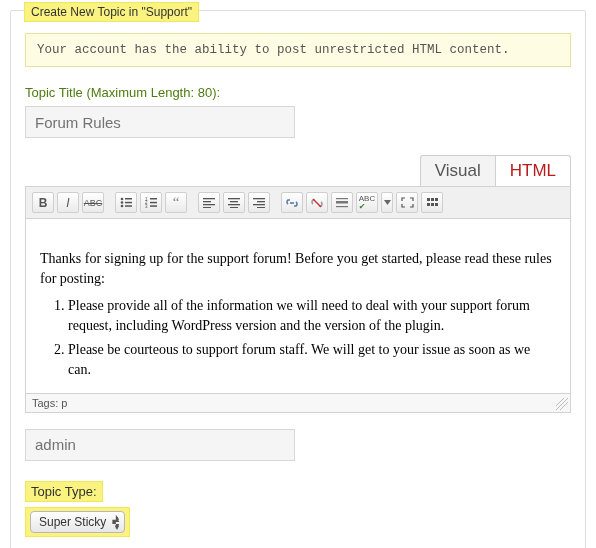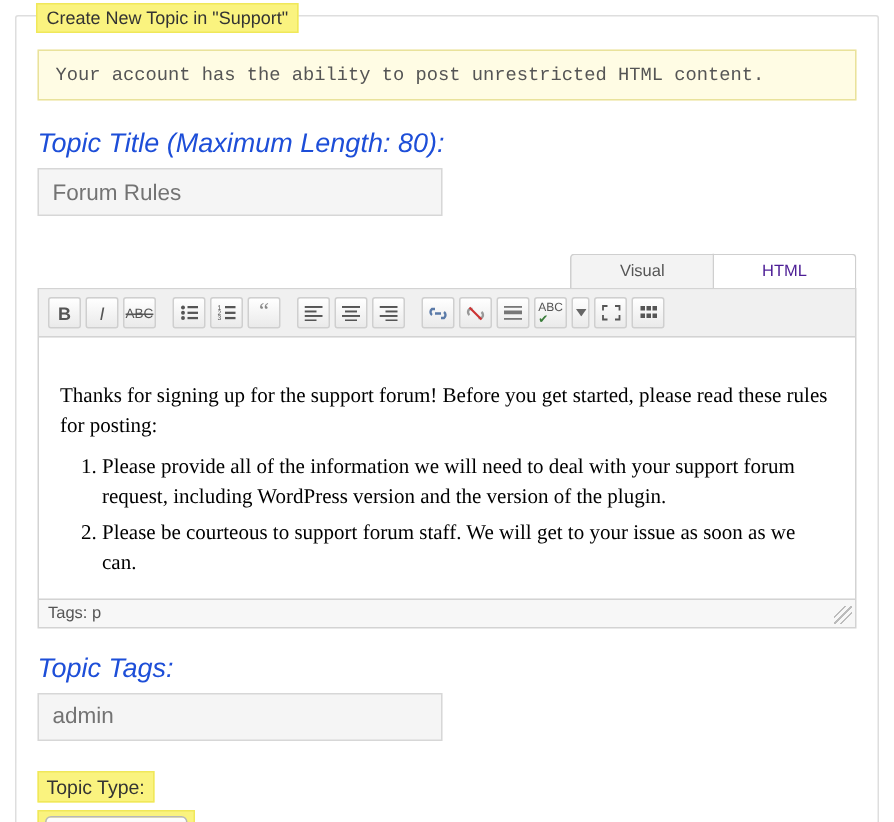--- a/index.html
+++ b/index.html
@@ -36,24 +36,23 @@
   .notice {
     background: #fffce4;
     border: 1px solid #e9e29b;
     padding: 9px 11px;
     margin: 10px 0 18px 0;
     color: #555;
     font-size: 12.5px;
     font-family: Liberation Mono, monospace;
   }
   .field-label {
-    font-size: 18px;
-    color: #1d4ed8;
+    font-size: 13px;
+    color: #4d7c0f;
     margin-bottom: 6px;
-    font-style: italic;
   }
   .text-input {
     width: 270px;
     height: 32px;
     border: 1px solid #d7d7d7;
     background: #f5f5f5;
     padding: 0 9px;
     font-size: 15px;
     color: #737373;
     outline: none;
@@ -68,33 +67,33 @@
   }
   .tabs {
     position: absolute;
     right: 0;
     bottom: 0;
     display: flex;
   }
   .tab {
     border: 1px solid #cfcfcf;
     border-bottom: none;
-    padding: 5px 32px;
-    font-size: 11px;
+    padding: 5px 14px;
+    font-size: 17px;
     cursor: pointer;
     user-select: none;
   }
   .tab-active {
     background: #f3f3f3;
     color: #555;
     border-top-left-radius: 3px;
   }
   .tab-inactive {
     background: #fff;
-    color: #4c1d95;
+    color: #b91c1c;
     border-left: none;
     border-top-right-radius: 3px;
   }
 
   
   .editor-wrap {
     border: 1px solid #d3d3d3;
     background: #fff;
   }
   .toolbar {
@@ -355,21 +354,20 @@
       </div>
 
       <div class="path-bar">
         <span>Tags:</span>
         <span>p</span>
         <span class="resize-handle"></span>
       </div>
     </div>
 
     <div class="block" style="margin-top:16px;">
-      <div class="field-label">Topic Tags:</div>
       <input class="text-input" type="text" value="admin" style="">
     </div>
 
     <div class="block">
       <div style="margin-bottom:5px;text-decoration:underline;">
         <span class="hl">Topic Type:</span>
       </div>
       <span class="hl" style="padding:3px 4px;">
         <span class="select-wrap">
           <span>Super Sticky</span>

